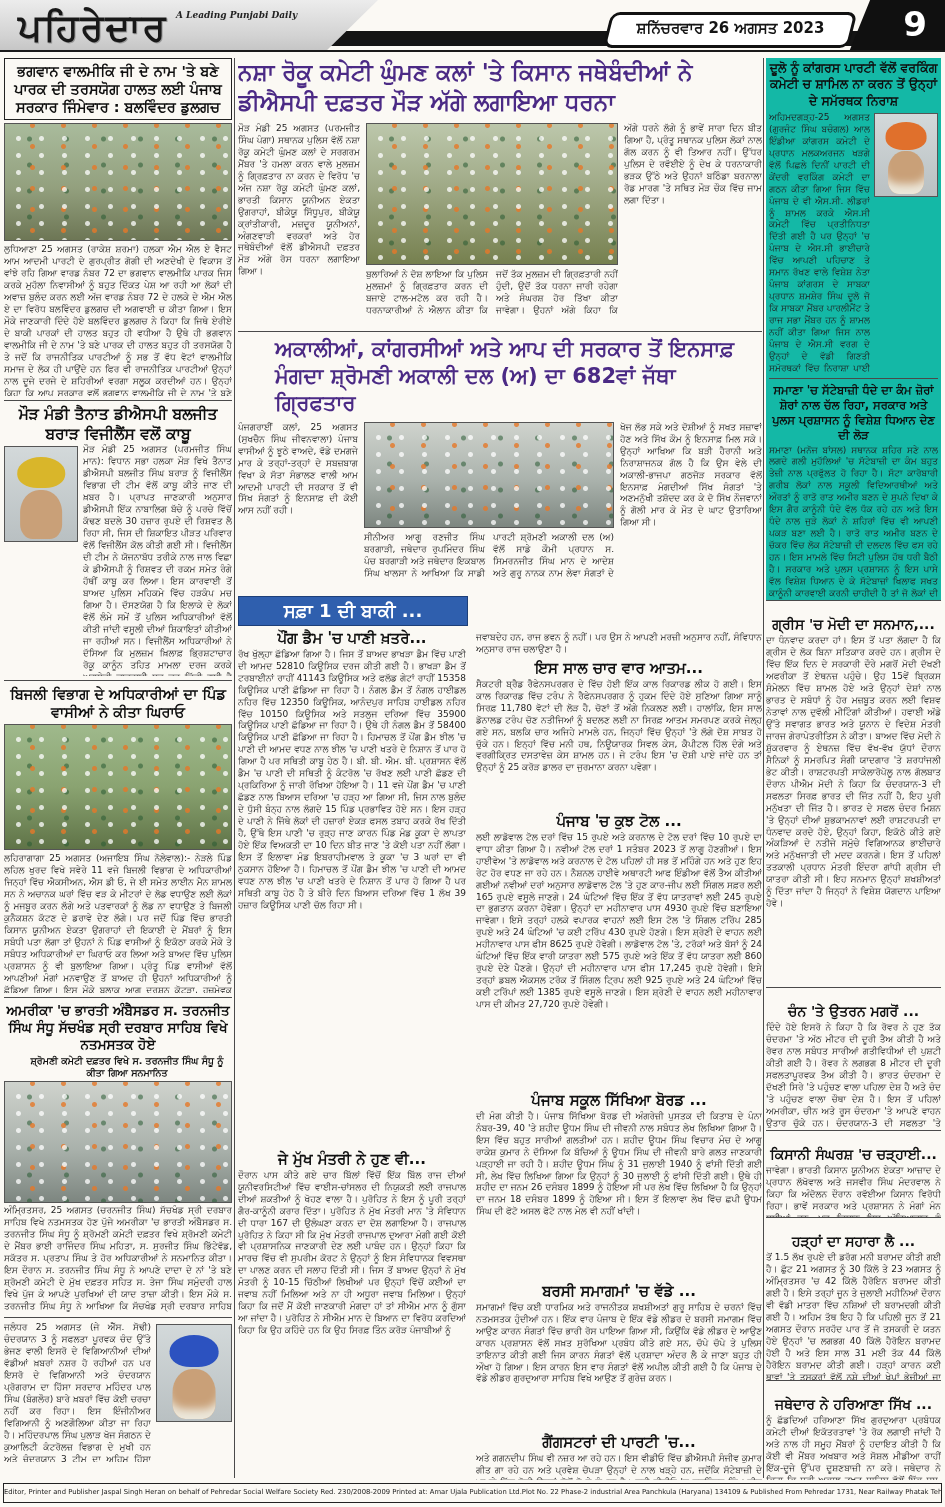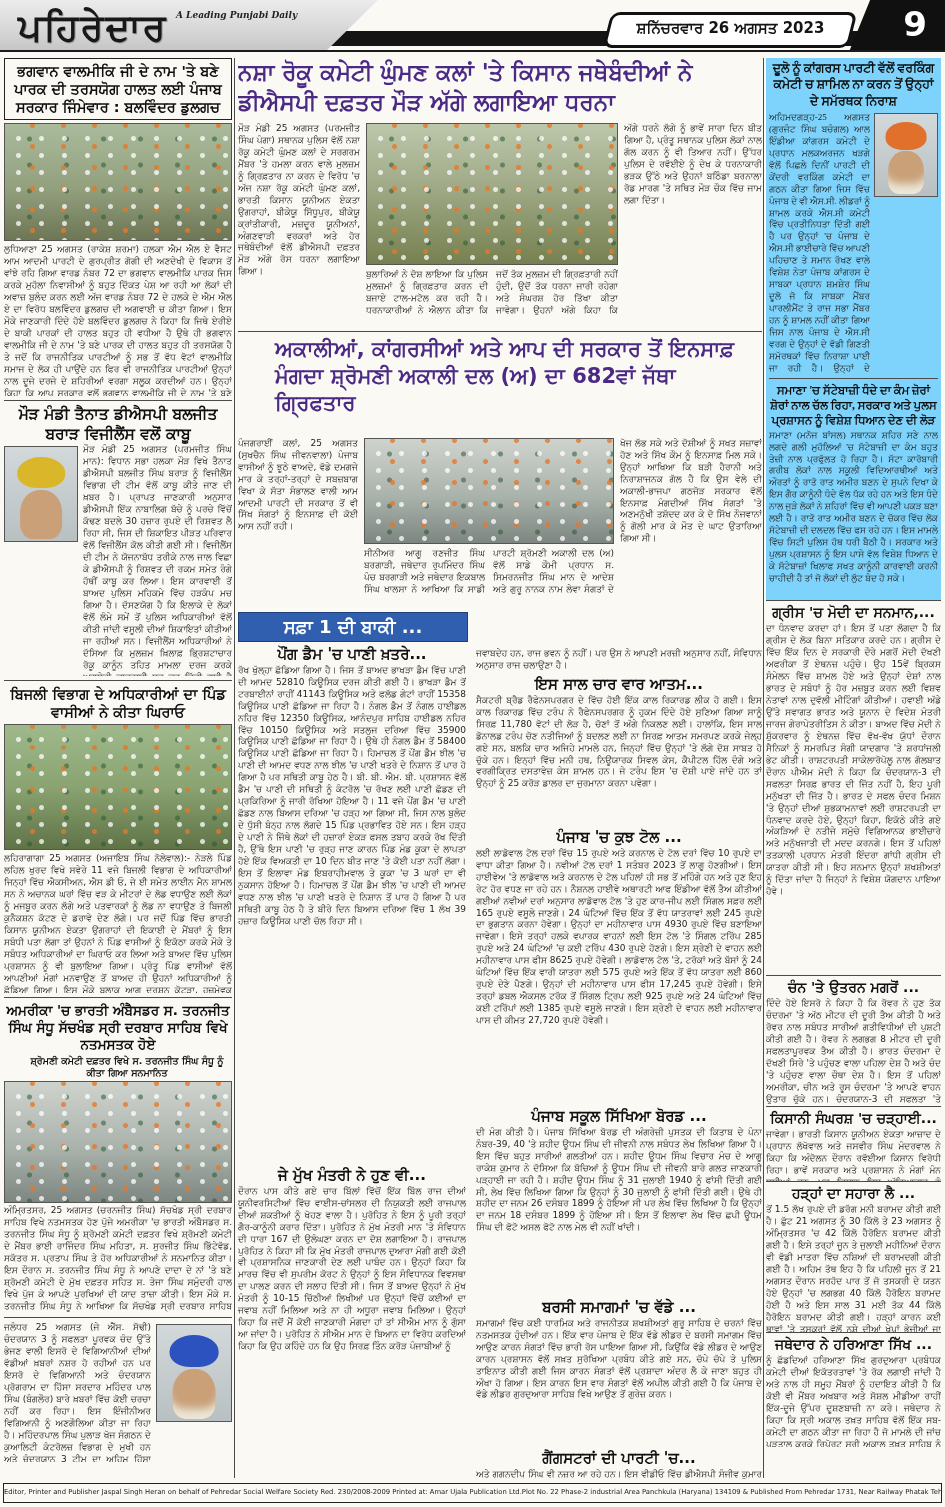--- a/index.html
+++ b/index.html
@@ -62,22 +62,22 @@
   .turban-yellow:after{background:#d9b62a;}
   .beard:before{box-shadow:inset 0 -16px 8px -6px #ece7da;}
   
   .feat-row{display:flex;gap:6px;}
   .feat-col{flex:0 0 auto;}
   .below-two{column-count:2;column-gap:8px;}
   .banner{background:#2f5fae;border:1px solid #1d3f78;color:#fff;text-align:center;
      font-size:18px;font-weight:bold;line-height:28px;}
   .cont-wrap{position:relative;display:flex;gap:10px;}
   
-  .peach{background:#7dd3fc;font-family:Liberation Serif, serif;}
-  .r-section{border-top:1px solid #4a4a4a;padding-top:0;}
+  .peach{background:#14b8a6;}
+  .r-section{border-top:1px solid #4a4a4a;padding-top:12px;}
   
   .footer{position:absolute;left:3px;bottom:4px;width:937px;height:18px;border:1px solid #222;
      font-size:6.8px;line-height:16px;text-align:center;color:#222;overflow:hidden;white-space:nowrap;}
 </style>
 </head>
 <body>
 
 <div class="page">
 
   <div class="header">
@@ -149,21 +149,21 @@
           <div class="ph ph-crowd ph-dots" style="height:140px;"></div>
           <div class="body-txt below-two" style="height:58px;margin-top:4px;">ਬੁਲਾਰਿਆਂ ਨੇ ਦੋਸ਼ ਲਾਇਆ ਕਿ ਪੁਲਿਸ ਮੁਲਜ਼ਮਾਂ ਨੂੰ ਗ੍ਰਿਫ਼ਤਾਰ ਕਰਨ ਦੀ ਬਜਾਏ ਟਾਲ-ਮਟੋਲ ਕਰ ਰਹੀ ਹੈ। ਧਰਨਾਕਾਰੀਆਂ ਨੇ ਐਲਾਨ ਕੀਤਾ ਕਿ ਜਦੋਂ ਤੱਕ ਮੁਲਜ਼ਮ ਦੀ ਗ੍ਰਿਫ਼ਤਾਰੀ ਨਹੀਂ ਹੁੰਦੀ, ਉਦੋਂ ਤੱਕ ਧਰਨਾ ਜਾਰੀ ਰਹੇਗਾ ਅਤੇ ਸੰਘਰਸ਼ ਹੋਰ ਤਿੱਖਾ ਕੀਤਾ ਜਾਵੇਗਾ। ਉਹਨਾਂ ਅੱਗੇ ਕਿਹਾ ਕਿ ਡੀਐਸਪੀ ਦਫ਼ਤਰ ਮੂਹਰੇ ਲੱਗੇ ਧਰਨੇ ਵਿੱਚ ਵੱਡੀ ਗਿਣਤੀ ਵਿੱਚ ਕਿਸਾਨ, ਮਜ਼ਦੂਰ ਅਤੇ ਔਰਤਾਂ ਸ਼ਾਮਲ ਹੋਈਆਂ।</div>
         </div>
         <div class="feat-col body-txt" style="width:138px;height:204px;">ਅੱਗੇ ਧਰਨੇ ਲੱਗੇ ਨੂੰ ਭਾਵੇਂ ਸਾਰਾ ਦਿਨ ਬੀਤ ਗਿਆ ਹੈ, ਪ੍ਰੰਤੂ ਸਥਾਨਕ ਪੁਲਿਸ ਲੋਕਾਂ ਨਾਲ ਗੱਲ ਕਰਨ ਨੂੰ ਵੀ ਤਿਆਰ ਨਹੀਂ। ਉੱਧਰ ਪੁਲਿਸ ਦੇ ਰਵੱਈਏ ਨੂੰ ਦੇਖ ਕੇ ਧਰਨਾਕਾਰੀ ਭੜਕ ਉੱਠੇ ਅਤੇ ਉਹਨਾਂ ਬਠਿੰਡਾ ਬਰਨਾਲਾ ਰੋਡ ਮਾਰਗ 'ਤੇ ਸਥਿਤ ਮੌੜ ਚੌਕ ਵਿੱਚ ਜਾਮ ਲਗਾ ਦਿੱਤਾ।</div>
       </div>
     </div>
     <div class="hrule"></div>
 
     <div>
       <div class="h-purple" style="font-size:21px;margin-left:37px;">ਅਕਾਲੀਆਂ, ਕਾਂਗਰਸੀਆਂ ਅਤੇ ਆਪ ਦੀ ਸਰਕਾਰ ਤੋਂ ਇਨਸਾਫ਼ ਮੰਗਦਾ ਸ਼੍ਰੋਮਣੀ ਅਕਾਲੀ ਦਲ (ਅ) ਦਾ 682ਵਾਂ ਜੱਥਾ ਗ੍ਰਿਫਤਾਰ</div>
-      <div class="feat-row" style="margin-top:20px;height:168px;">
+      <div class="feat-row" style="margin-top:4px;height:168px;">
         <div class="feat-col body-txt" style="width:120px;height:168px;">ਪੰਜਗਰਾਈਂ ਕਲਾਂ, 25 ਅਗਸਤ (ਸੁਖਚੈਨ ਸਿੰਘ ਜੀਵਨਵਾਲਾ) ਪੰਜਾਬ ਵਾਸੀਆਂ ਨੂੰ ਝੂਠੇ ਵਾਅਦੇ, ਵੱਡੇ ਦਮਗਜੇ ਮਾਰ ਕੇ ਤਰ੍ਹਾਂ-ਤਰ੍ਹਾਂ ਦੇ ਸਬਜ਼ਬਾਗ ਵਿਖਾ ਕੇ ਸੱਤਾ ਸੰਭਾਲਣ ਵਾਲੀ ਆਮ ਆਦਮੀ ਪਾਰਟੀ ਦੀ ਸਰਕਾਰ ਤੋਂ ਵੀ ਸਿੱਖ ਸੰਗਤਾਂ ਨੂੰ ਇਨਸਾਫ਼ ਦੀ ਕੋਈ ਆਸ ਨਹੀਂ ਰਹੀ।</div>
         <div class="feat-col" style="width:250px;">
           <div class="ph ph-indoor ph-dots" style="height:104px;"></div>
           <div class="body-txt below-two" style="height:58px;margin-top:4px;">ਸੀਨੀਅਰ ਆਗੂ ਰਣਜੀਤ ਸਿੰਘ ਬਰਗਾੜੀ, ਜਥੇਦਾਰ ਰੁਪਮਿੰਦਰ ਸਿੰਘ ਪੰਚ ਬਰਗਾੜੀ ਅਤੇ ਜਥੇਦਾਰ ਇਕਬਾਲ ਸਿੰਘ ਖਾਲਸਾ ਨੇ ਆਖਿਆ ਕਿ ਸਾਡੀ ਪਾਰਟੀ ਸ਼੍ਰੋਮਣੀ ਅਕਾਲੀ ਦਲ (ਅ) ਵੱਲੋਂ ਸਾਡੇ ਕੌਮੀ ਪ੍ਰਧਾਨ ਸ. ਸਿਮਰਨਜੀਤ ਸਿੰਘ ਮਾਨ ਦੇ ਆਦੇਸ਼ ਅਤੇ ਗੁਰੂ ਨਾਨਕ ਨਾਮ ਲੇਵਾ ਸੰਗਤਾਂ ਦੇ ਸਹਿਯੋਗ ਨਾਲ 2 ਜੁਲਾਈ 2021 ਤੋਂ ਬਰਗਾੜੀ ਮੋਰਚਾ ਜਾਰੀ ਹੈ।</div>
         </div>
         <div class="feat-col body-txt" style="width:142px;height:168px;">ਖੋਜ ਲੱਭ ਸਕੇ ਅਤੇ ਦੋਸ਼ੀਆਂ ਨੂੰ ਸਖਤ ਸਜ਼ਾਵਾਂ ਹੋਣ ਅਤੇ ਸਿੱਖ ਕੌਮ ਨੂੰ ਇਨਸਾਫ਼ ਮਿਲ ਸਕੇ। ਉਨ੍ਹਾਂ ਆਖਿਆ ਕਿ ਬੜੀ ਹੈਰਾਨੀ ਅਤੇ ਨਿਰਾਸ਼ਾਜਨਕ ਗੱਲ ਹੈ ਕਿ ਉਸ ਵੇਲੇ ਦੀ ਅਕਾਲੀ-ਭਾਜਪਾ ਗਠਜੋੜ ਸਰਕਾਰ ਵੱਲੋਂ ਇਨਸਾਫ਼ ਮੰਗਦੀਆਂ ਸਿੱਖ ਸੰਗਤਾਂ 'ਤੇ ਅਣਮਨੁੱਖੀ ਤਸ਼ੱਦਦ ਕਰ ਕੇ ਦੋ ਸਿੱਖ ਨੌਜਵਾਨਾਂ ਨੂੰ ਗੋਲੀ ਮਾਰ ਕੇ ਮੌਤ ਦੇ ਘਾਟ ਉਤਾਰਿਆ ਗਿਆ ਸੀ।</div>
       </div>
     </div>
 
     <div class="cont-wrap" style="margin-top:6px;height:908px;overflow:hidden;">

